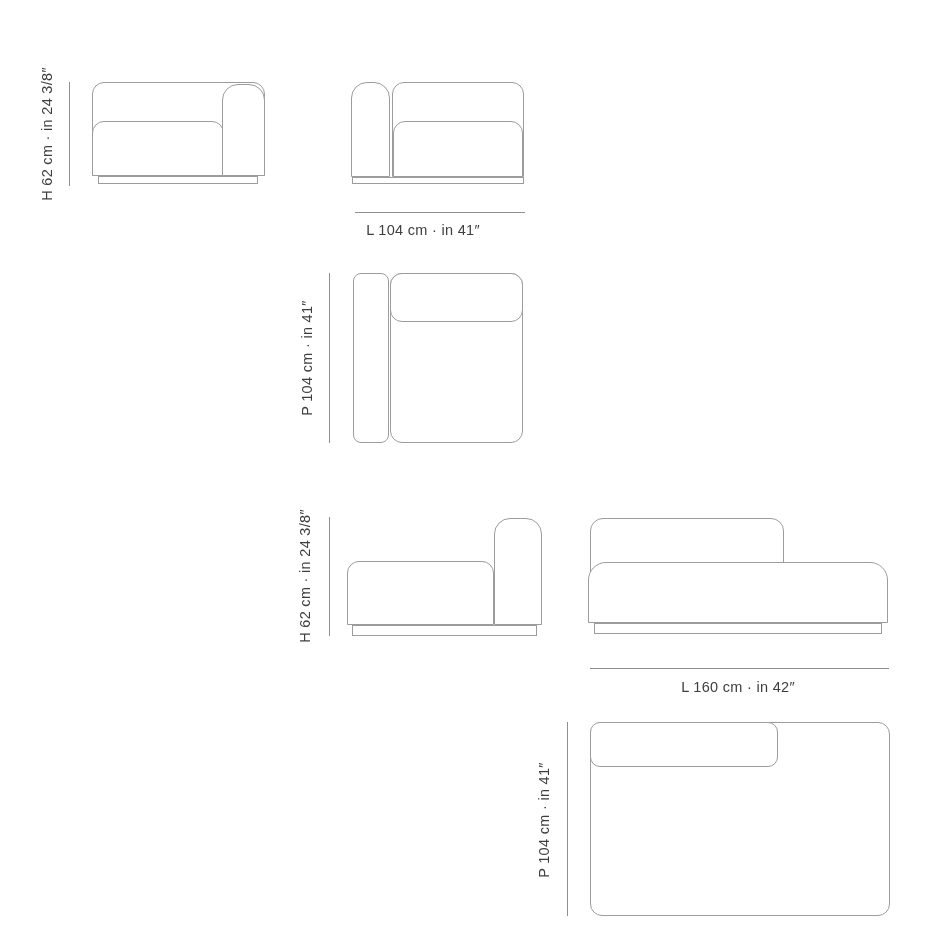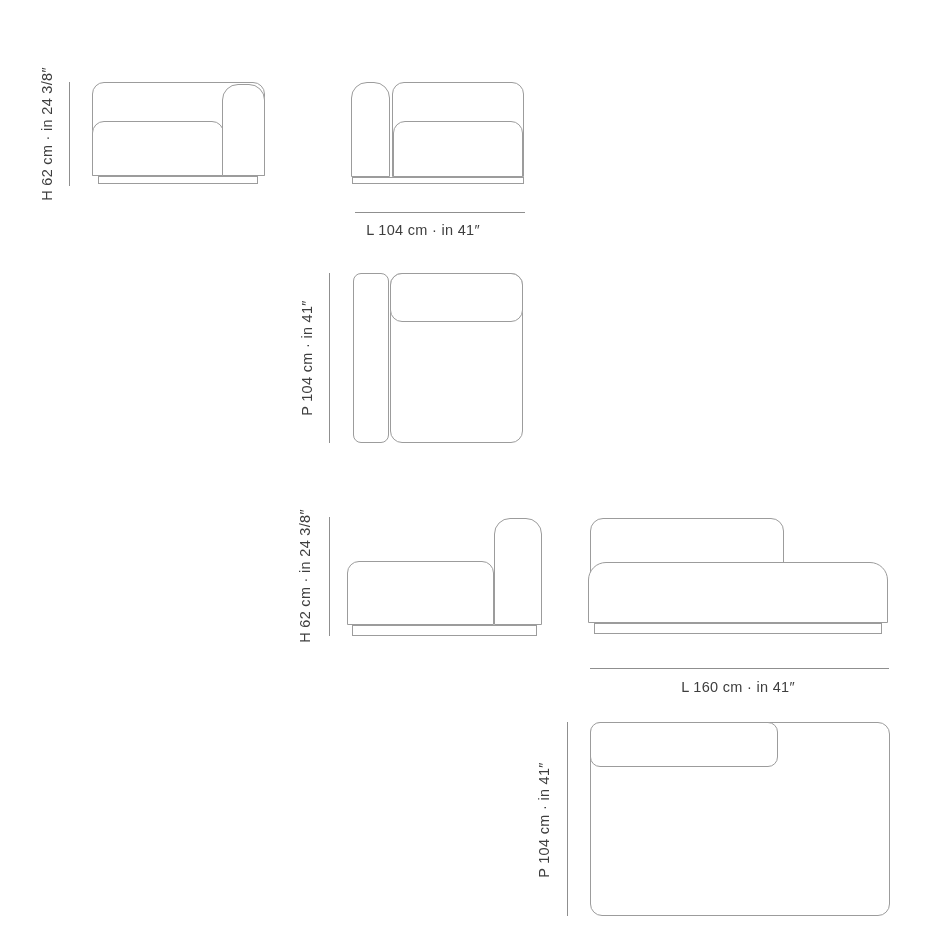--- a/index.html
+++ b/index.html
@@ -82,21 +82,21 @@
     <div class="shape" style="left:352px; top:625px; width:185px; height:11px;"></div>
     <div class="dim-line" style="left:329px; top:517px; width:1px; height:119px;"></div>
     <div class="dim-label vertical" style="left:305px; top:576px;">H 62 cm · in 24 3/8″</div>
   </div>
 
   <div class="view">
     <div class="shape" style="left:590px; top:518px; width:194px; height:60px; border-radius:13px 13px 0 0;"></div>
     <div class="shape" style="left:588px; top:562px; width:300px; height:61px; border-radius:18px 18px 0 0;"></div>
     <div class="shape" style="left:594px; top:623px; width:288px; height:11px;"></div>
     <div class="dim-line" style="left:590px; top:668px; width:299px; height:1px;"></div>
-    <div class="dim-label" style="left:738px; top:687px;">L 160 cm · in 41″</div>
+    <div class="dim-label" style="left:738px; top:687px;">L 160 cm · in 42″</div>
   </div>
 
   <div class="view">
     <div class="shape" style="left:590px; top:722px; width:300px; height:194px; border-radius:12px;"></div>
     <div class="shape" style="left:590px; top:722px; width:188px; height:45px; border-radius:10px;"></div>
     <div class="dim-line" style="left:567px; top:722px; width:1px; height:194px;"></div>
     <div class="dim-label vertical" style="left:544px; top:820px;">P 104 cm · in 41″</div>
   </div>
 
 </div>

